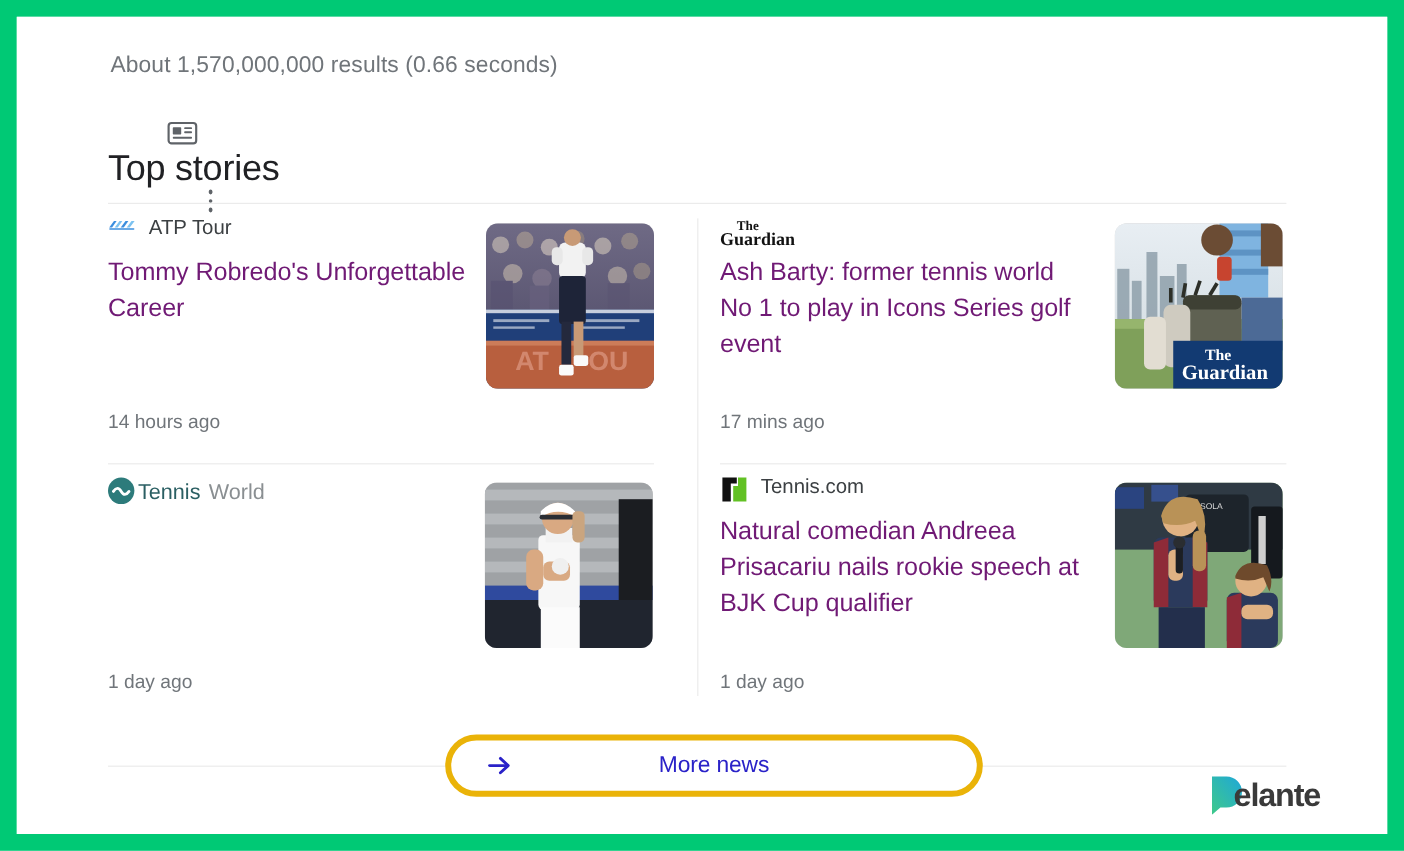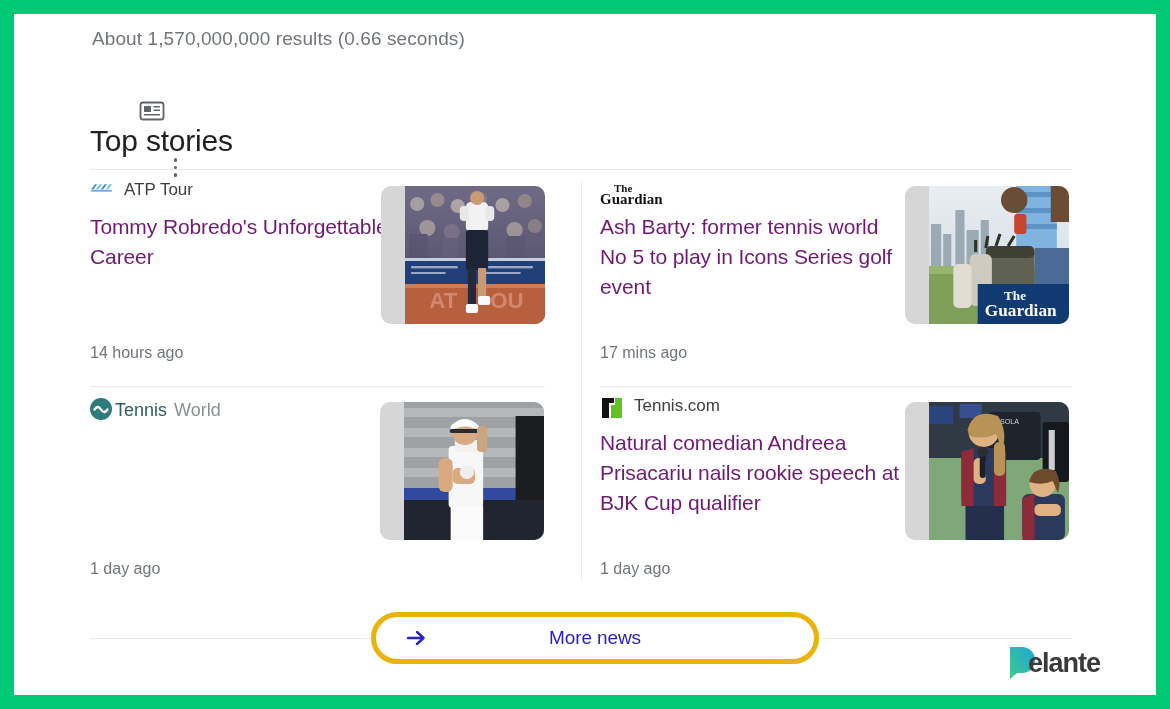--- a/index.html
+++ b/index.html
@@ -31,21 +31,21 @@
     width: 1142px;
     height: 681px;
     background: #ffffff;
     overflow: hidden;
   }
 
   
   .results-count {
     position: absolute;
     left: 78px;
-    top: 14px;
+    top: 30px;
     font-size: 19px;
     color: #70757a;
     letter-spacing: 0.1px;
     white-space: nowrap;
     text-align: center;
   }
 
   
   .ts-header {
     position: absolute;
@@ -171,21 +171,20 @@
   .thumb {
     position: absolute;
     right: 0;
     top: 6px;
     width: 140px;
     height: 138px;
     border-radius: 10px;
     overflow: hidden;
     background: #d6d6d6;
     cursor: pointer;
-    padding-left: 24px;
   }
   .story.s1 .thumb { right: 0px; }
   .story.s2 .thumb { right: -14px; }
   .story.s3 .thumb { right: 1px; }
   .story.s4 .thumb { right: -14px; }
 
   .thumb svg { display: block; width: 100%; height: 100%; }
 
   
   .more-news {
@@ -338,21 +337,21 @@
   <div class="story s2">
     <div class="story-text">
       <div class="source">
         <span class="source-logo">
           <svg width="86" height="30" viewBox="0 0 86 30">
             <text x="14" y="12" font-family="Liberation Serif, serif" font-size="11" font-weight="bold" fill="#121212">The</text>
             <text x="0" y="24" font-family="Liberation Serif, serif" font-size="15" font-weight="bold" fill="#121212">Guardian</text>
           </svg>
         </span>
       </div>
-      <div class="headline">Ash Barty: former tennis world No 5 to play in Icons Series golf event</div>
+      <div class="headline">Ash Barty: former tennis world No 1 to play in Icons Series golf event</div>
     </div>
     <div class="timestamp">17 mins ago</div>
     <div class="thumb">
       <svg viewBox="0 0 138 138" preserveAspectRatio="none">
         <defs>
           <linearGradient id="sky2" x1="0" y1="0" x2="0" y2="1">
             <stop offset="0" stop-color="#e8eef3"></stop>
             <stop offset="1" stop-color="#cfd9de"></stop>
           </linearGradient>
         </defs>

